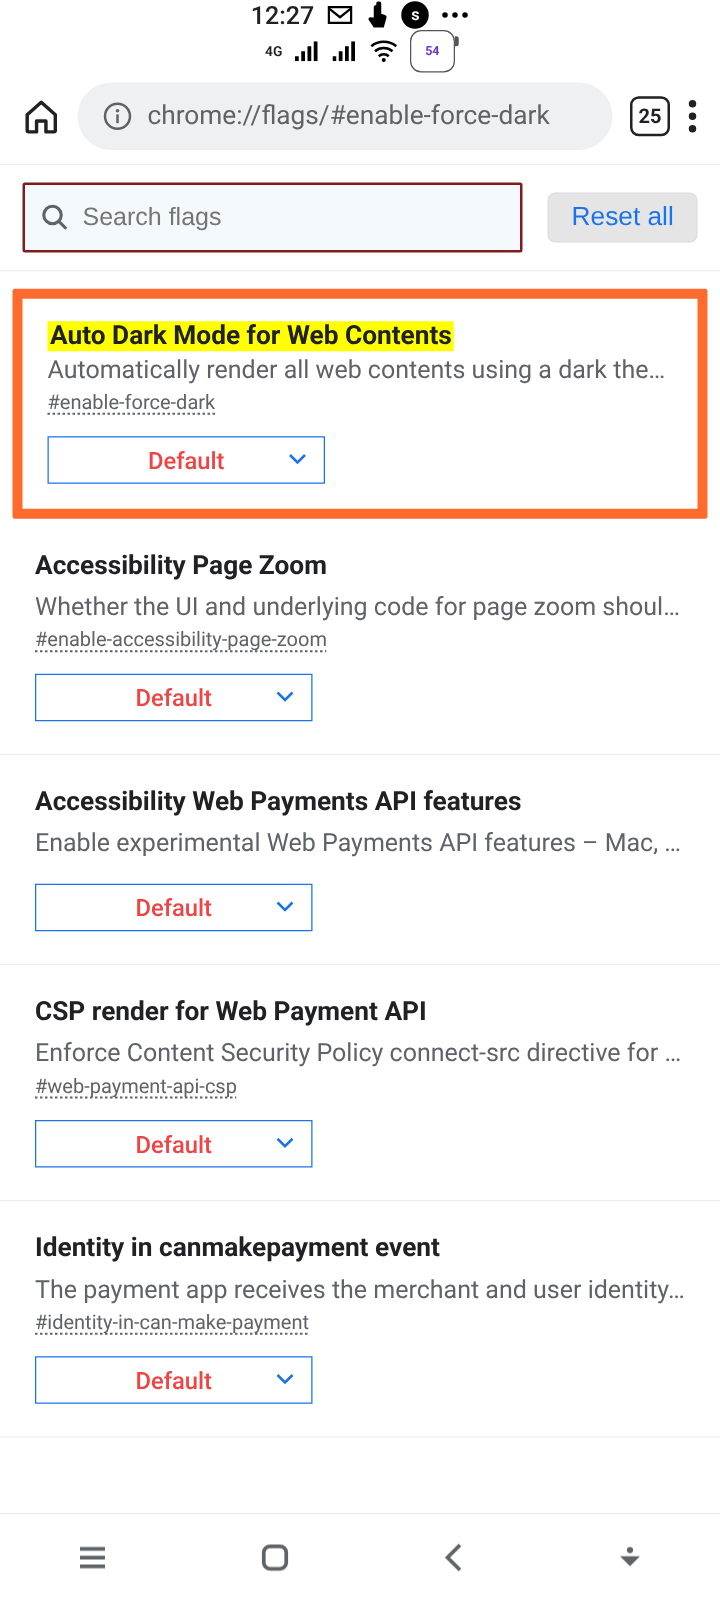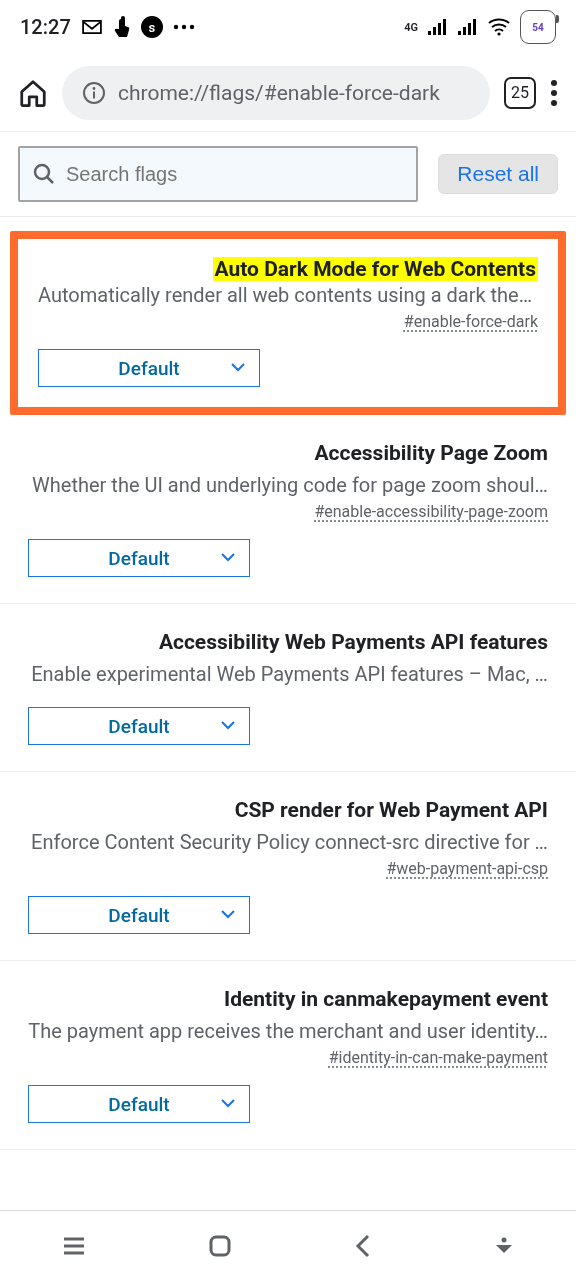--- a/index.html
+++ b/index.html
@@ -1,41 +1,41 @@
 <!DOCTYPE html>
 <html><head>
 <meta charset="utf-8">
 <style>
   * { box-sizing: border-box; margin: 0; padding: 0; }
   html, body { width: 576px; height: 1280px; font-family: -apple-system, Roboto, "Segoe UI", sans-serif; background: #fff; color: #202124; }
   
-  .status-bar { height: 54px; display: flex; align-items: center; justify-content: space-between; padding: 0 20px; font-size: 20px; font-weight: 500; }
+  .status-bar { height: 54px; display: flex; align-items: center; justify-content: space-between; padding: 0 20px; font-size: 20px; font-weight: 500; flex-direction: column; }
   .status-left, .status-right { display: flex; align-items: center; gap: 10px; }
   .status-left span, .status-right span { display: inline-flex; align-items: center; }
   .ic { display: inline-flex; align-items: center; justify-content: center; }
   .badge-circle { width:22px; height:22px; border-radius:50%; background:#000; color:#fff; font-size:13px; display:flex; align-items:center; justify-content:center; font-weight:600;}
   .battery { width:36px; height:18px; border:1.5px solid #555; border-radius:9px; position:relative; display:flex; align-items:center; padding:16px 2px; font-size:10px; color:#6a3cc9; font-weight:700; justify-content:center;}
   .battery::after { content:""; position:absolute; right:-4px; top:4px; width:3px; height:8px; background:#555; border-radius:0 2px 2px 0;}
   .battery .fill { position:absolute; left:1px; top:1px; bottom:1px; width:55%; background:#b89cff; border-radius:7px 0 0 7px; z-index:-1;}
   
   .chrome-bar { height: 78px; display:flex; align-items:center; gap:14px; padding: 0 18px; border-bottom: 1px solid #eee;}
   .url-pill { flex:1; height:54px; background:#eef0f2; border-radius:27px; display:flex; align-items:center; gap:12px; padding:0 20px; color:#5f6368; font-size:21px;}
-  .tab-count { width:32px; height:32px; border:2.5px solid #202124; border-radius:7px; display:flex; align-items:center; justify-content:center; font-size:16px; font-weight:400;}
+  .tab-count { width:32px; height:32px; border:2.5px solid #202124; border-radius:7px; display:flex; align-items:center; justify-content:center; font-size:16px; font-weight:700;}
   
   .toolbar { display:flex; align-items:center; gap:20px; padding: 14px 18px 14px 18px; border-bottom:1px solid #ececec;}
-  .search-box { flex:1; height:56px; border:2px solid #a3a3a3; border-radius:2px; display:flex; align-items:center; gap:10px; padding:0 12px; background:#f4f9fe;}
+  .search-box { flex:1; height:56px; border:2px solid #7f1d1d; border-radius:2px; display:flex; align-items:center; gap:10px; padding:0 12px; background:#f4f9fe;}
   .search-box input { flex:1; border:none; outline:none; background:transparent; font-size:20px; color:#5f6368;}
   .reset-btn { height:40px; padding:0 18px; border:1px solid #dadce0; border-radius:6px; background:#e5e5e5; color:#1a73e8; font-size:21px; font-weight:500; display:flex; align-items:center;}
   
-  .flags { padding: 0 0 80px 0; text-align: right; }
+  .flags { padding: 0 0 80px 0; }
   .flag-card { padding: 26px 28px 26px 28px; border-bottom:1px solid #eee; }
   .flag-title { font-size:21px; font-weight:700; color:#202124; margin-bottom:6px;}
   .flag-desc { font-size:20px; color:#5f6368; line-height:1.45; white-space:nowrap; overflow:hidden; text-overflow:ellipsis;}
   .flag-anchor { font-size:16px; color:#5f6368; text-decoration:underline dotted #5f6368; text-underline-offset:4px; display:inline-block; margin-top:2px;}
-  .flag-select { margin-top:18px; width:222px; height:38px; border:1px solid #1a73e8; background:#fff; color:#0369a1; font-size:19px; display:flex; align-items:center; justify-content:center; gap:38px; position:relative; font-weight:500;}
+  .flag-select { margin-top:18px; width:222px; height:38px; border:1px solid #1a73e8; background:#fff; color:#ef4444; font-size:19px; display:flex; align-items:center; justify-content:center; gap:38px; position:relative; font-weight:500;}
   .flag-select .chev { position:absolute; right:14px; }
   .hl { border:8px solid #ff6b2d; border-radius:2px; padding: 18px 20px 20px 20px; margin: 14px 10px 0 10px;}
   .hl .flag-title { background:#ffff00; display:inline; padding:0 2px;}
   
   .navbar { position:fixed; bottom:0; left:0; width:576px; height:70px; border-top:1px solid #ddd; background:#fff; display:flex; align-items:center; justify-content:space-around; color:#5f6368;}
   svg { display:block; }
 </style>
 </head>
 <body>
 

